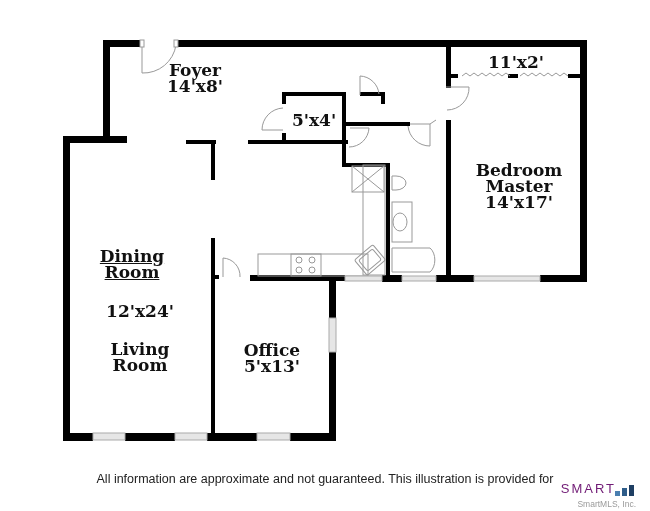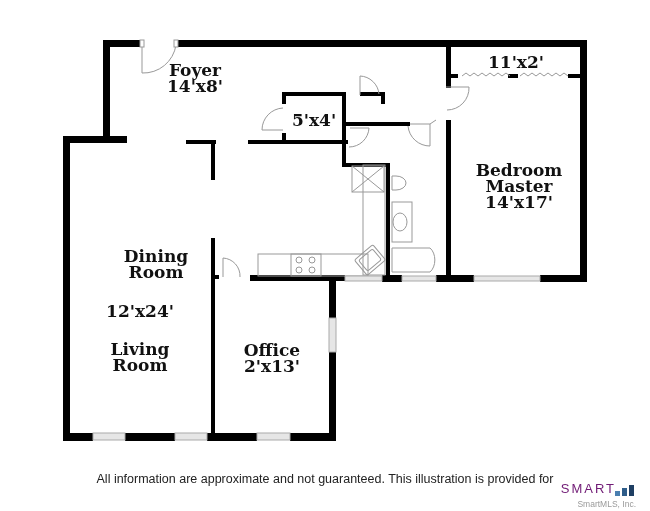--- a/index.html
+++ b/index.html
@@ -120,34 +120,34 @@
     <div>5'x4'</div>
   </div>
   <div class="room-label" style="left:486px;top:54px;width:60px;">
     <div>11'x2'</div>
   </div>
   <div class="room-label" style="left:474px;top:162px;width:90px;">
     <div>Bedroom</div>
     <div>Master</div>
     <div>14'x17'</div>
   </div>
-  <div class="room-label" style="left:116px;top:248px;width:80px;">
+  <div class="room-label" style="left:92px;top:248px;width:80px;text-decoration:underline;">
     <div>Dining</div>
     <div>Room</div>
   </div>
   <div class="room-label" style="left:100px;top:303px;width:80px;">
     <div>12'x24'</div>
   </div>
   <div class="room-label" style="left:100px;top:341px;width:80px;">
     <div>Living</div>
     <div>Room</div>
   </div>
   <div class="room-label" style="left:237px;top:342px;width:70px;">
     <div>Office</div>
-    <div>2'x13'</div>
+    <div>5'x13'</div>
   </div>
 </div>
 
 <div class="footer" style="top:472px;">All information are approximate and not guaranteed. This illustration is provided for</div>
 <div class="footer" style="top:512px;">marketing and convenience only. All information should be verified independently. © PlanOmatic</div>
 
 <div class="logo" style="right:34px;">
   <span>SMART</span>
 </div>
 <div class="bars">

